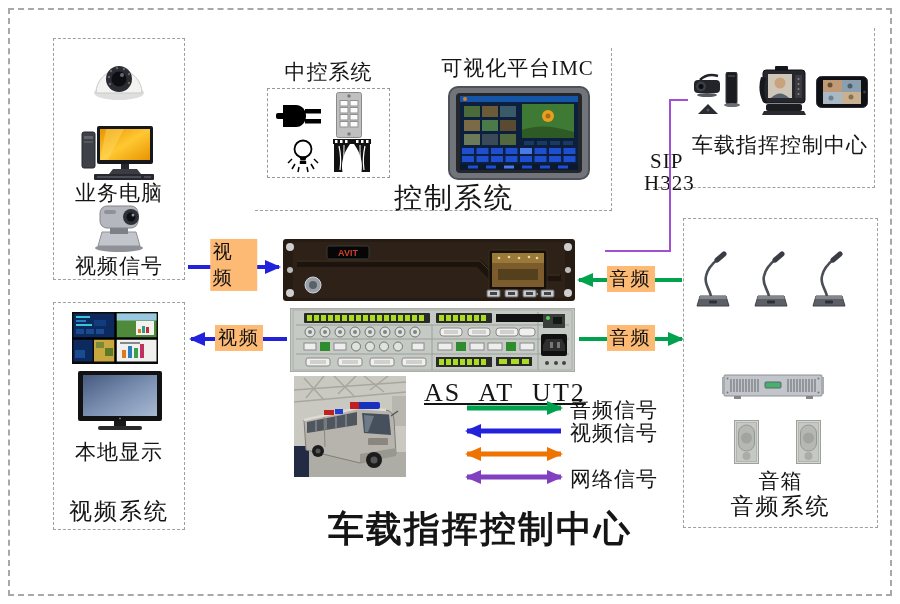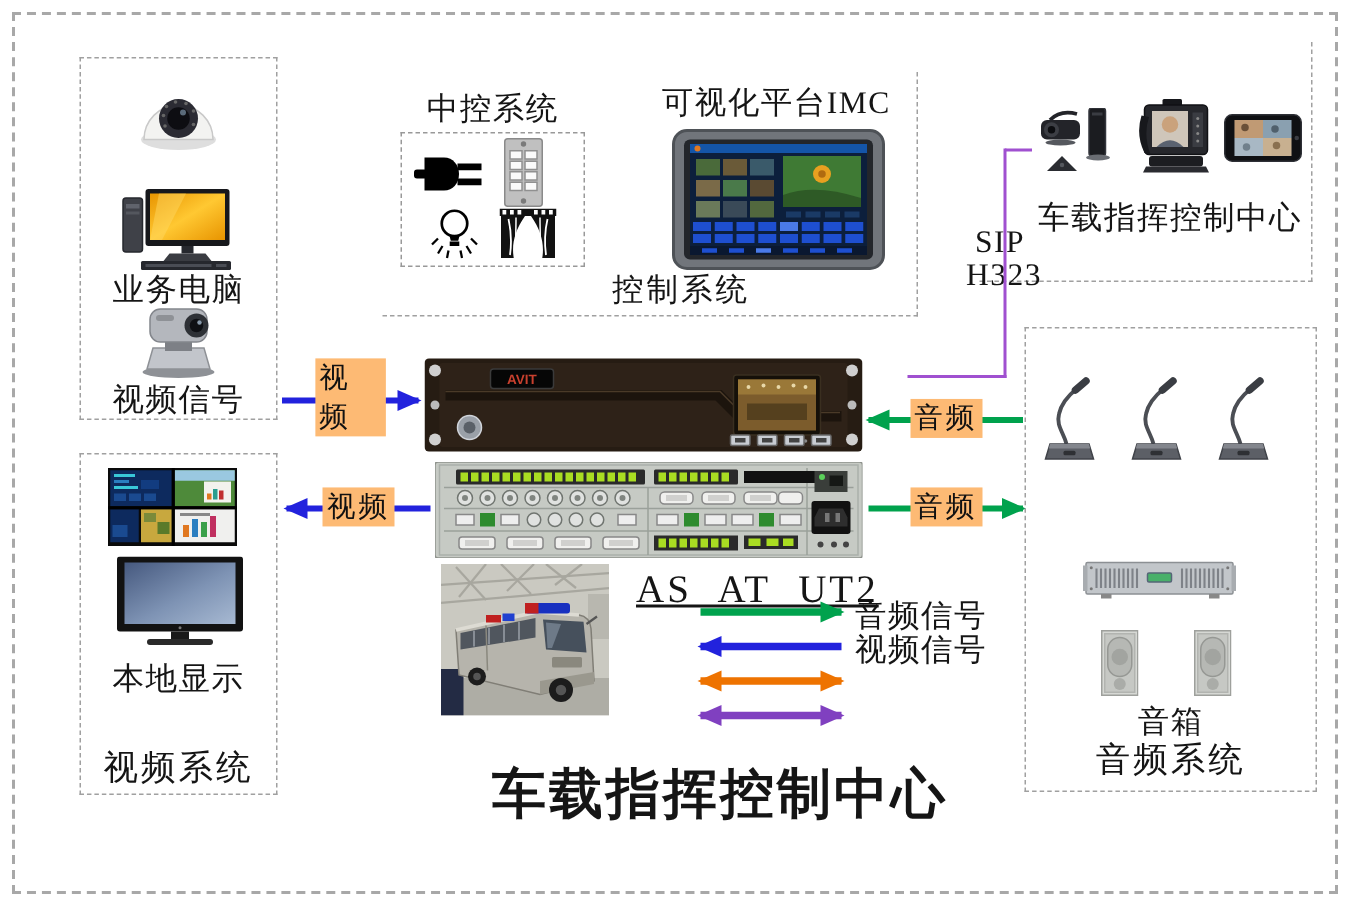--- a/index.html
+++ b/index.html
@@ -4,21 +4,21 @@
 <style>
   * { margin:0; padding:0; box-sizing:border-box; }
   html,body { background:#fff; }
   body { font-family:"Liberation Serif","DejaVu Serif",serif; color:#111; }
   #stage { position:relative; width:900px; height:604px; background:#fff; overflow:hidden; }
   .abs { position:absolute; }
   .lbl { position:absolute; white-space:nowrap; color:#151515; text-align:center; }
   .f19 { font-size:21px; letter-spacing:1px; }
   .f20 { font-size:20px; letter-spacing:2px; }
   .f23 { font-size:23px; letter-spacing:2px; }
-  .f24 { font-size:21px; letter-spacing:2px; }
+  .f24 { font-size:28px; letter-spacing:2px; }
   .f26 { font-size:26px; letter-spacing:2px; word-spacing:10px;text-decoration:underline; }
   .f32 { font-size:36px; font-weight:bold; letter-spacing:2px; }
   .outer-border { position:absolute; left:8px; top:8px; width:884px; height:588px; border:2px dashed #a8a8a8; }
   .dash-box { position:absolute; border:1.5px dashed #a0a0a0; }
   .edge-rb { position:absolute; border-right:1.5px dashed #a0a0a0; border-bottom:1.5px dashed #a0a0a0; }
   .dashdot-box { position:absolute; border:1.5px dashed #999; }
   
   .flow { position:absolute; height:16px; }
   .c-blue { color:#2222dd; } .c-green { color:#00a24d; }
   .c-orange { color:#ee7300; } .c-purple { color:#8040c0; }
@@ -536,20 +536,21 @@
     <div class="ln"></div>
       <div class="hd l"></div>
       <div class="hd r"></div>
   </div>
 
   <div class="flow thick c-purple" style="left:465px;top:469px;width:98px;">
     <div class="ln"></div>
       <div class="hd l"></div>
       <div class="hd r"></div>
   </div>
+  <div class="lbl f19" style="left:570px;top:465px;width:90px;text-align:left;">网络信号</div>
 
   <div class="dash-box" style="left:683px;top:218px;width:195px;height:310px;"></div>
 
   <svg class="abs" style="left:696px;top:250px;" width="34" height="58" viewBox="0 0 34 58">
     <path d="M15 46 C13 38 8 34 10 26 C11.5 19 17 13 22 9" fill="none" stroke="#4b4e54" stroke-width="2.6"></path>
     <path d="M21 10 l7 -6" stroke="#3a3d43" stroke-width="5" stroke-linecap="round"></path>
     <path d="M4 46 L30 46 L33 56 L1 56 Z" fill="#5c5f66" stroke="#404349"></path>
     <path d="M4 46 L30 46 L30.8 49 L3.2 49 Z" fill="#83868d"></path>
     <rect x="13" y="50.5" width="8" height="3" rx="1" fill="#2e3034"></rect>
   </svg>

